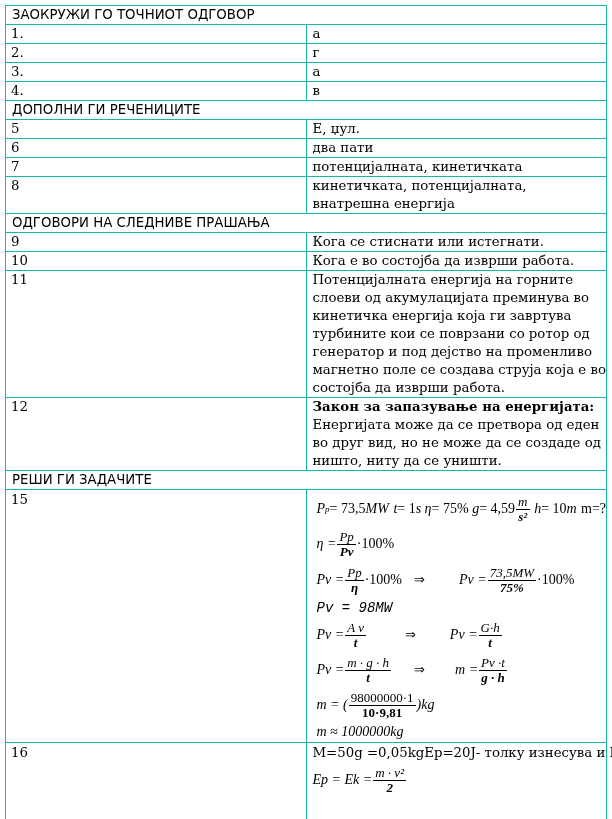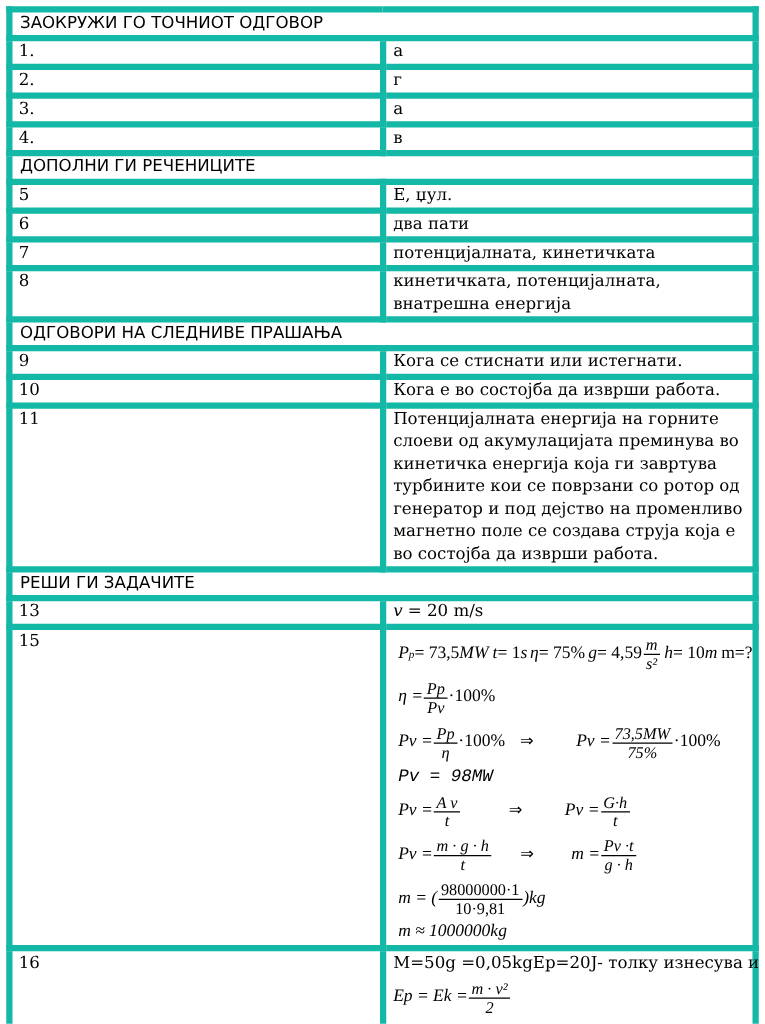--- a/index.html
+++ b/index.html
@@ -1,30 +1,30 @@
 <!DOCTYPE html>
 <html><head>
 <meta charset="utf-8">
 <style>
   html, body { margin: 0; padding: 0; background: #ffffff; }
   body { width: 612px; height: 819px; position: relative; overflow: hidden;
          font-family: "DejaVu Serif", serif; color: #000; }
   table.sheet { position: absolute; left: 5px; top: 5px; width: 602px;
                 border-collapse: collapse; table-layout: fixed; }
-  table.sheet td { border: 5px solid #14b8a6; padding: 0 0 0 6px; vertical-align: top;
+  table.sheet td { border: 1px solid #14b8a6; padding: 0 0 0 6px; vertical-align: top;
                    font-size: 13.3px; line-height: 18px; }
   table.sheet td.num { width: 26px; padding-left: 5px; }
   td.head { font-family: "DejaVu Sans", sans-serif; font-size: 13.3px; padding-left: 6px; }
   .r19 td { height: 18px; }
   .para { line-height: 18.6px; margin-left: 45px; }
   .para b { font-weight: bold; }
   .frac { display: inline-flex; flex-direction: column; align-items: center; vertical-align: middle;
           font-family: "Liberation Serif", serif; font-size: 13px; line-height: 14px; margin: 0 1px; }
   .frac .n { border-bottom: 1px solid #000; padding: 0 2px; }
-  .frac .d { padding: 0 2px; }
+  .frac .d { padding: 0 2px; font-weight: bold; }
   .it { font-style: italic; }
   .sp { display: inline-block; }
   .arrow { font-family: "DejaVu Sans", sans-serif; font-size: 13px; }
   .row15 td.content { padding-top: 6px; padding-left: 10px; }
   .row16 td.content { padding-left: 6px; }
   .line { display: flex; align-items: center; white-space: nowrap; }
 </style>
 </head>
 <body>
 
@@ -79,27 +79,27 @@
     <td>Кога се стиснати или истегнати.</td>
   </tr>
   <tr class="r19">
     <td class="num">10</td>
     <td>Кога е во состојба да изврши работа.</td>
   </tr>
   <tr>
     <td class="num">11</td>
     <td class="para">Потенцијалната енергија на горните слоеви од акумулацијата преминува во кинетичка енергија која ги завртува турбините кои се поврзани со ротор од генератор и под дејство на променливо магнетно поле се создава струја која е во состојба да изврши работа.</td>
   </tr>
+  <tr>
+    <td class="num">12</td>
+    <td class="para"><b>Закон за запазување на енергијата:</b><span> Енергијата може да се претвора од еден во друг вид, но не може да се создаде од ништо, ниту да се уништи.</span></td>
+  </tr>
 
   <tr class="r19">
     <td colspan="2" class="head">РЕШИ ГИ ЗАДАЧИТЕ</td>
-  </tr>
-  <tr class="r19">
-    <td class="num">13</td>
-    <td><span class="it">v</span><span> = 20 m/s</span></td>
   </tr>
 
   <tr class="row15">
     <td class="num" style="height:251px;padding-top:1px;">15</td>
     <td class="content">
       <div class="line" style="height:26px;font-family:'Liberation Serif',serif;font-size:14px;">
         <span class="it">P</span>
             <sub class="it" style="font-size:9px">p</sub>
             <span> = 73,5</span>
             <span class="it">MW</span>

